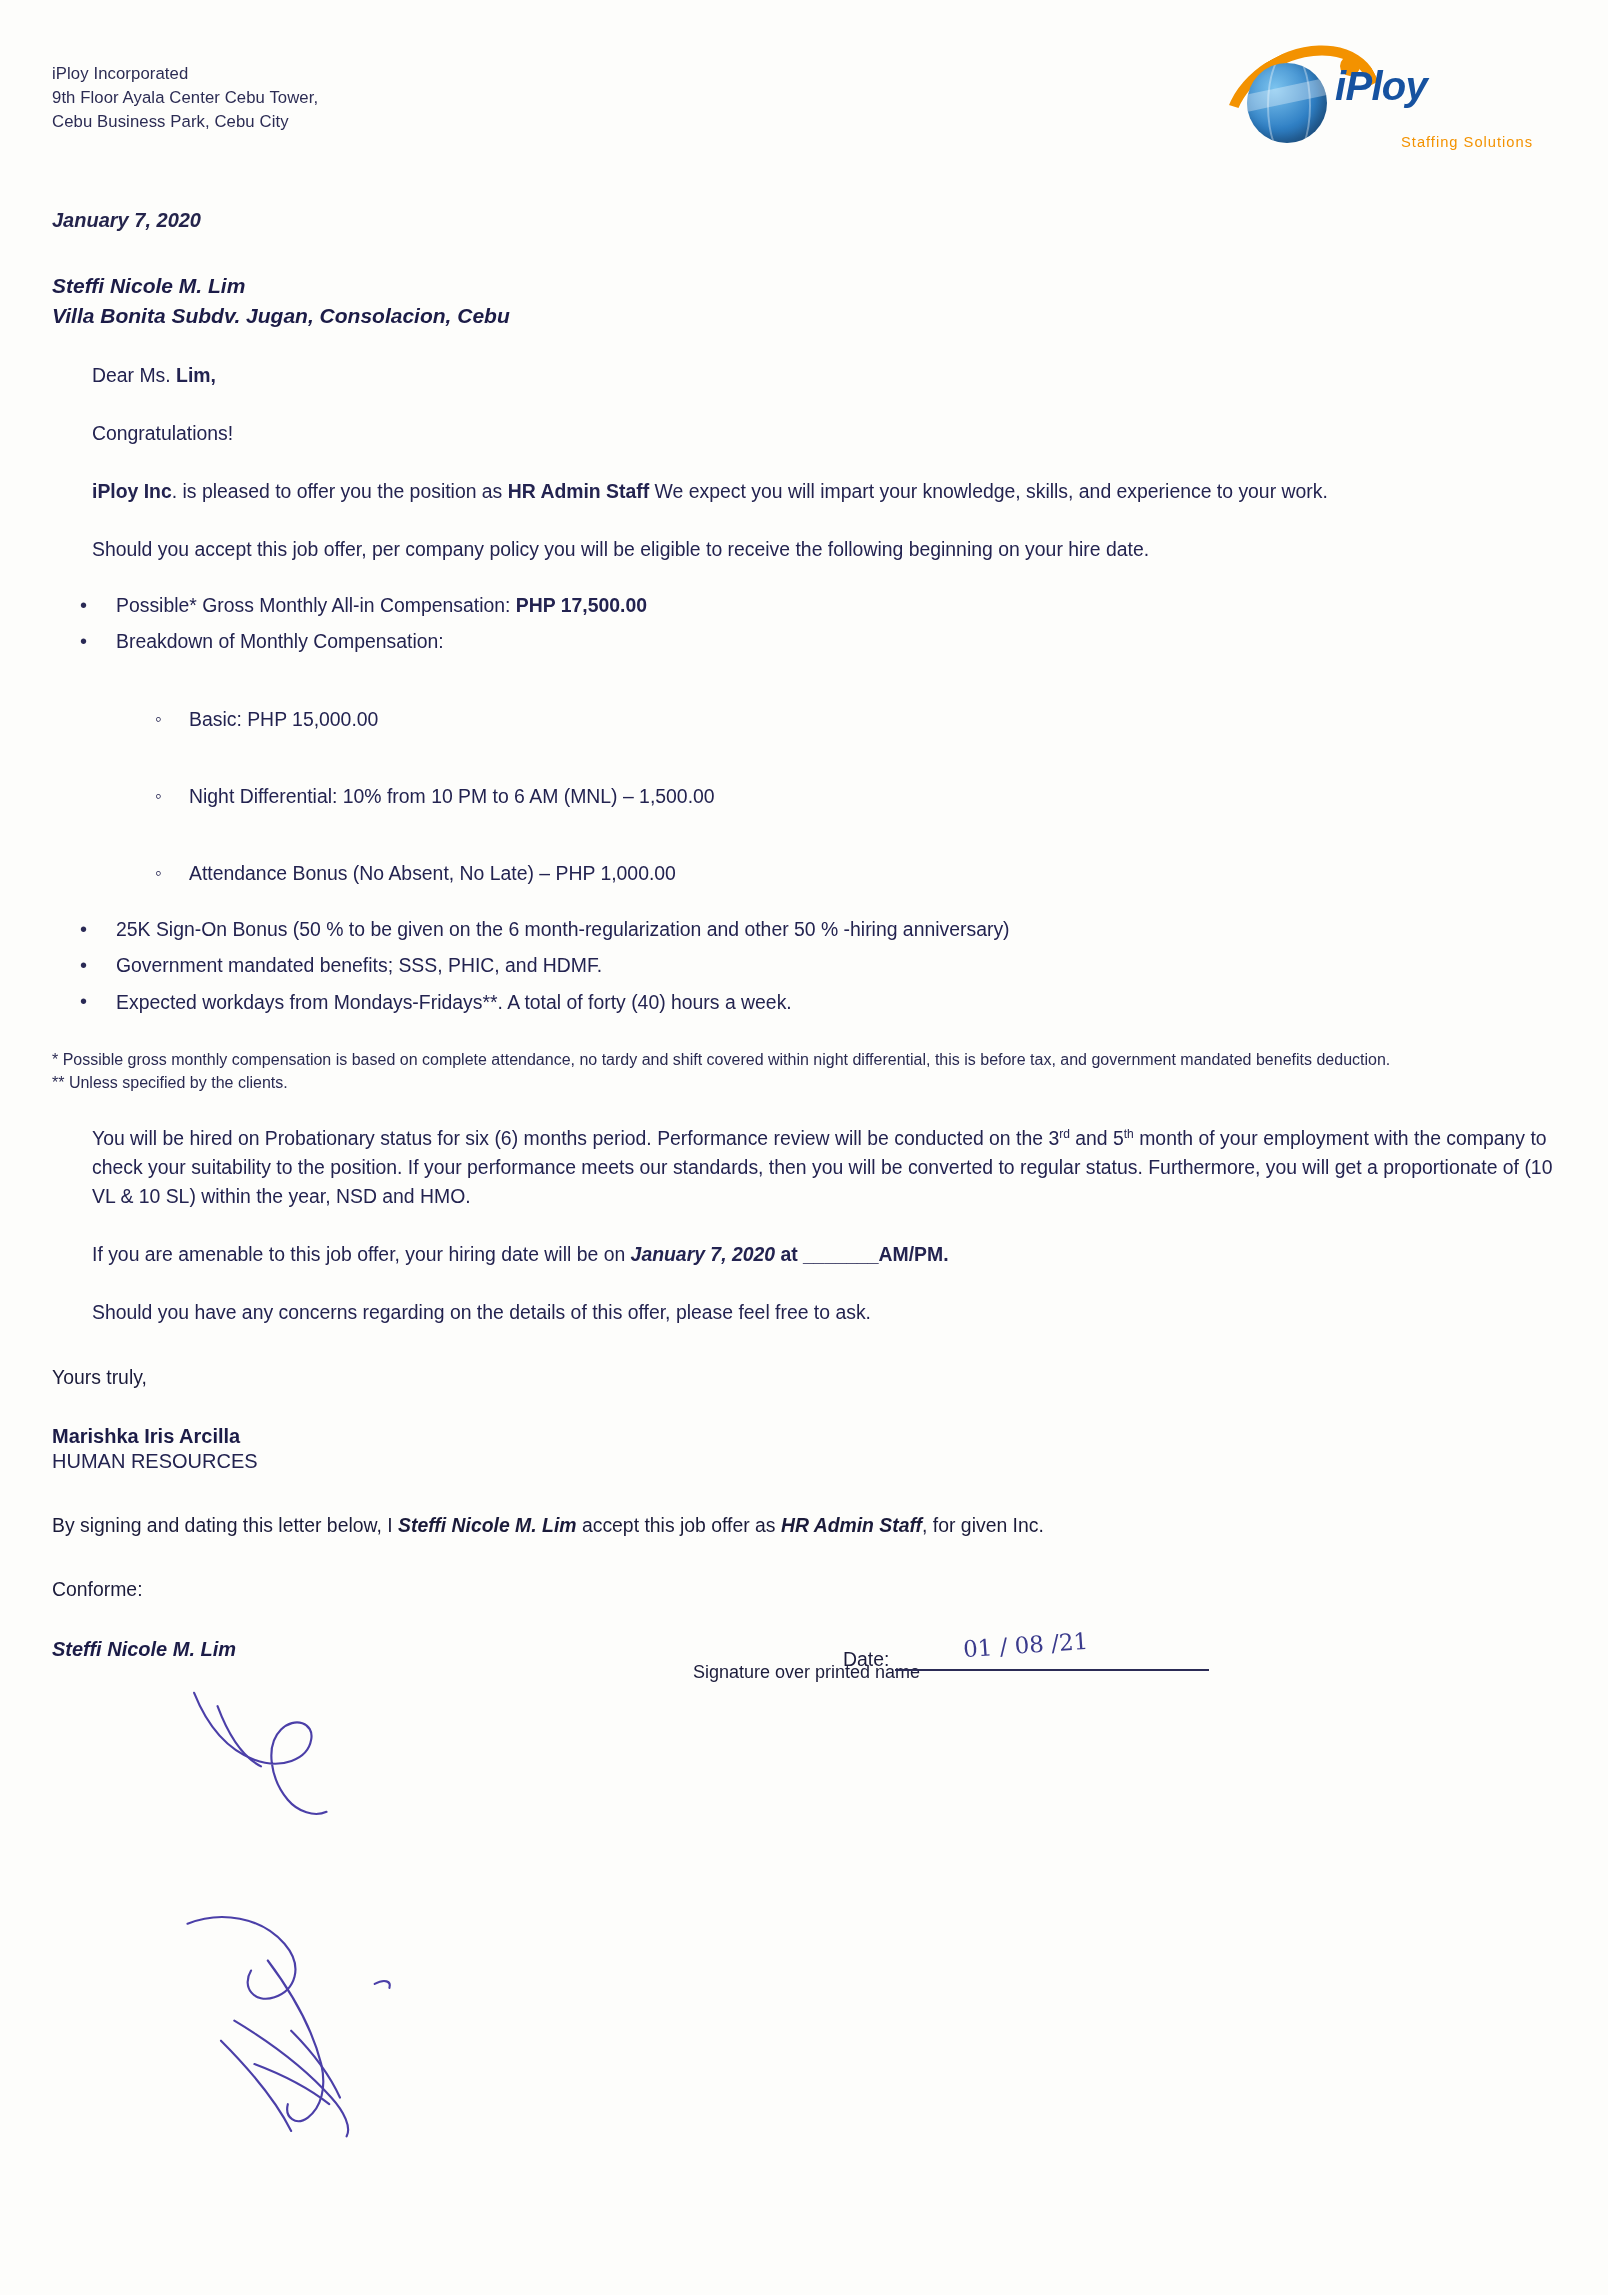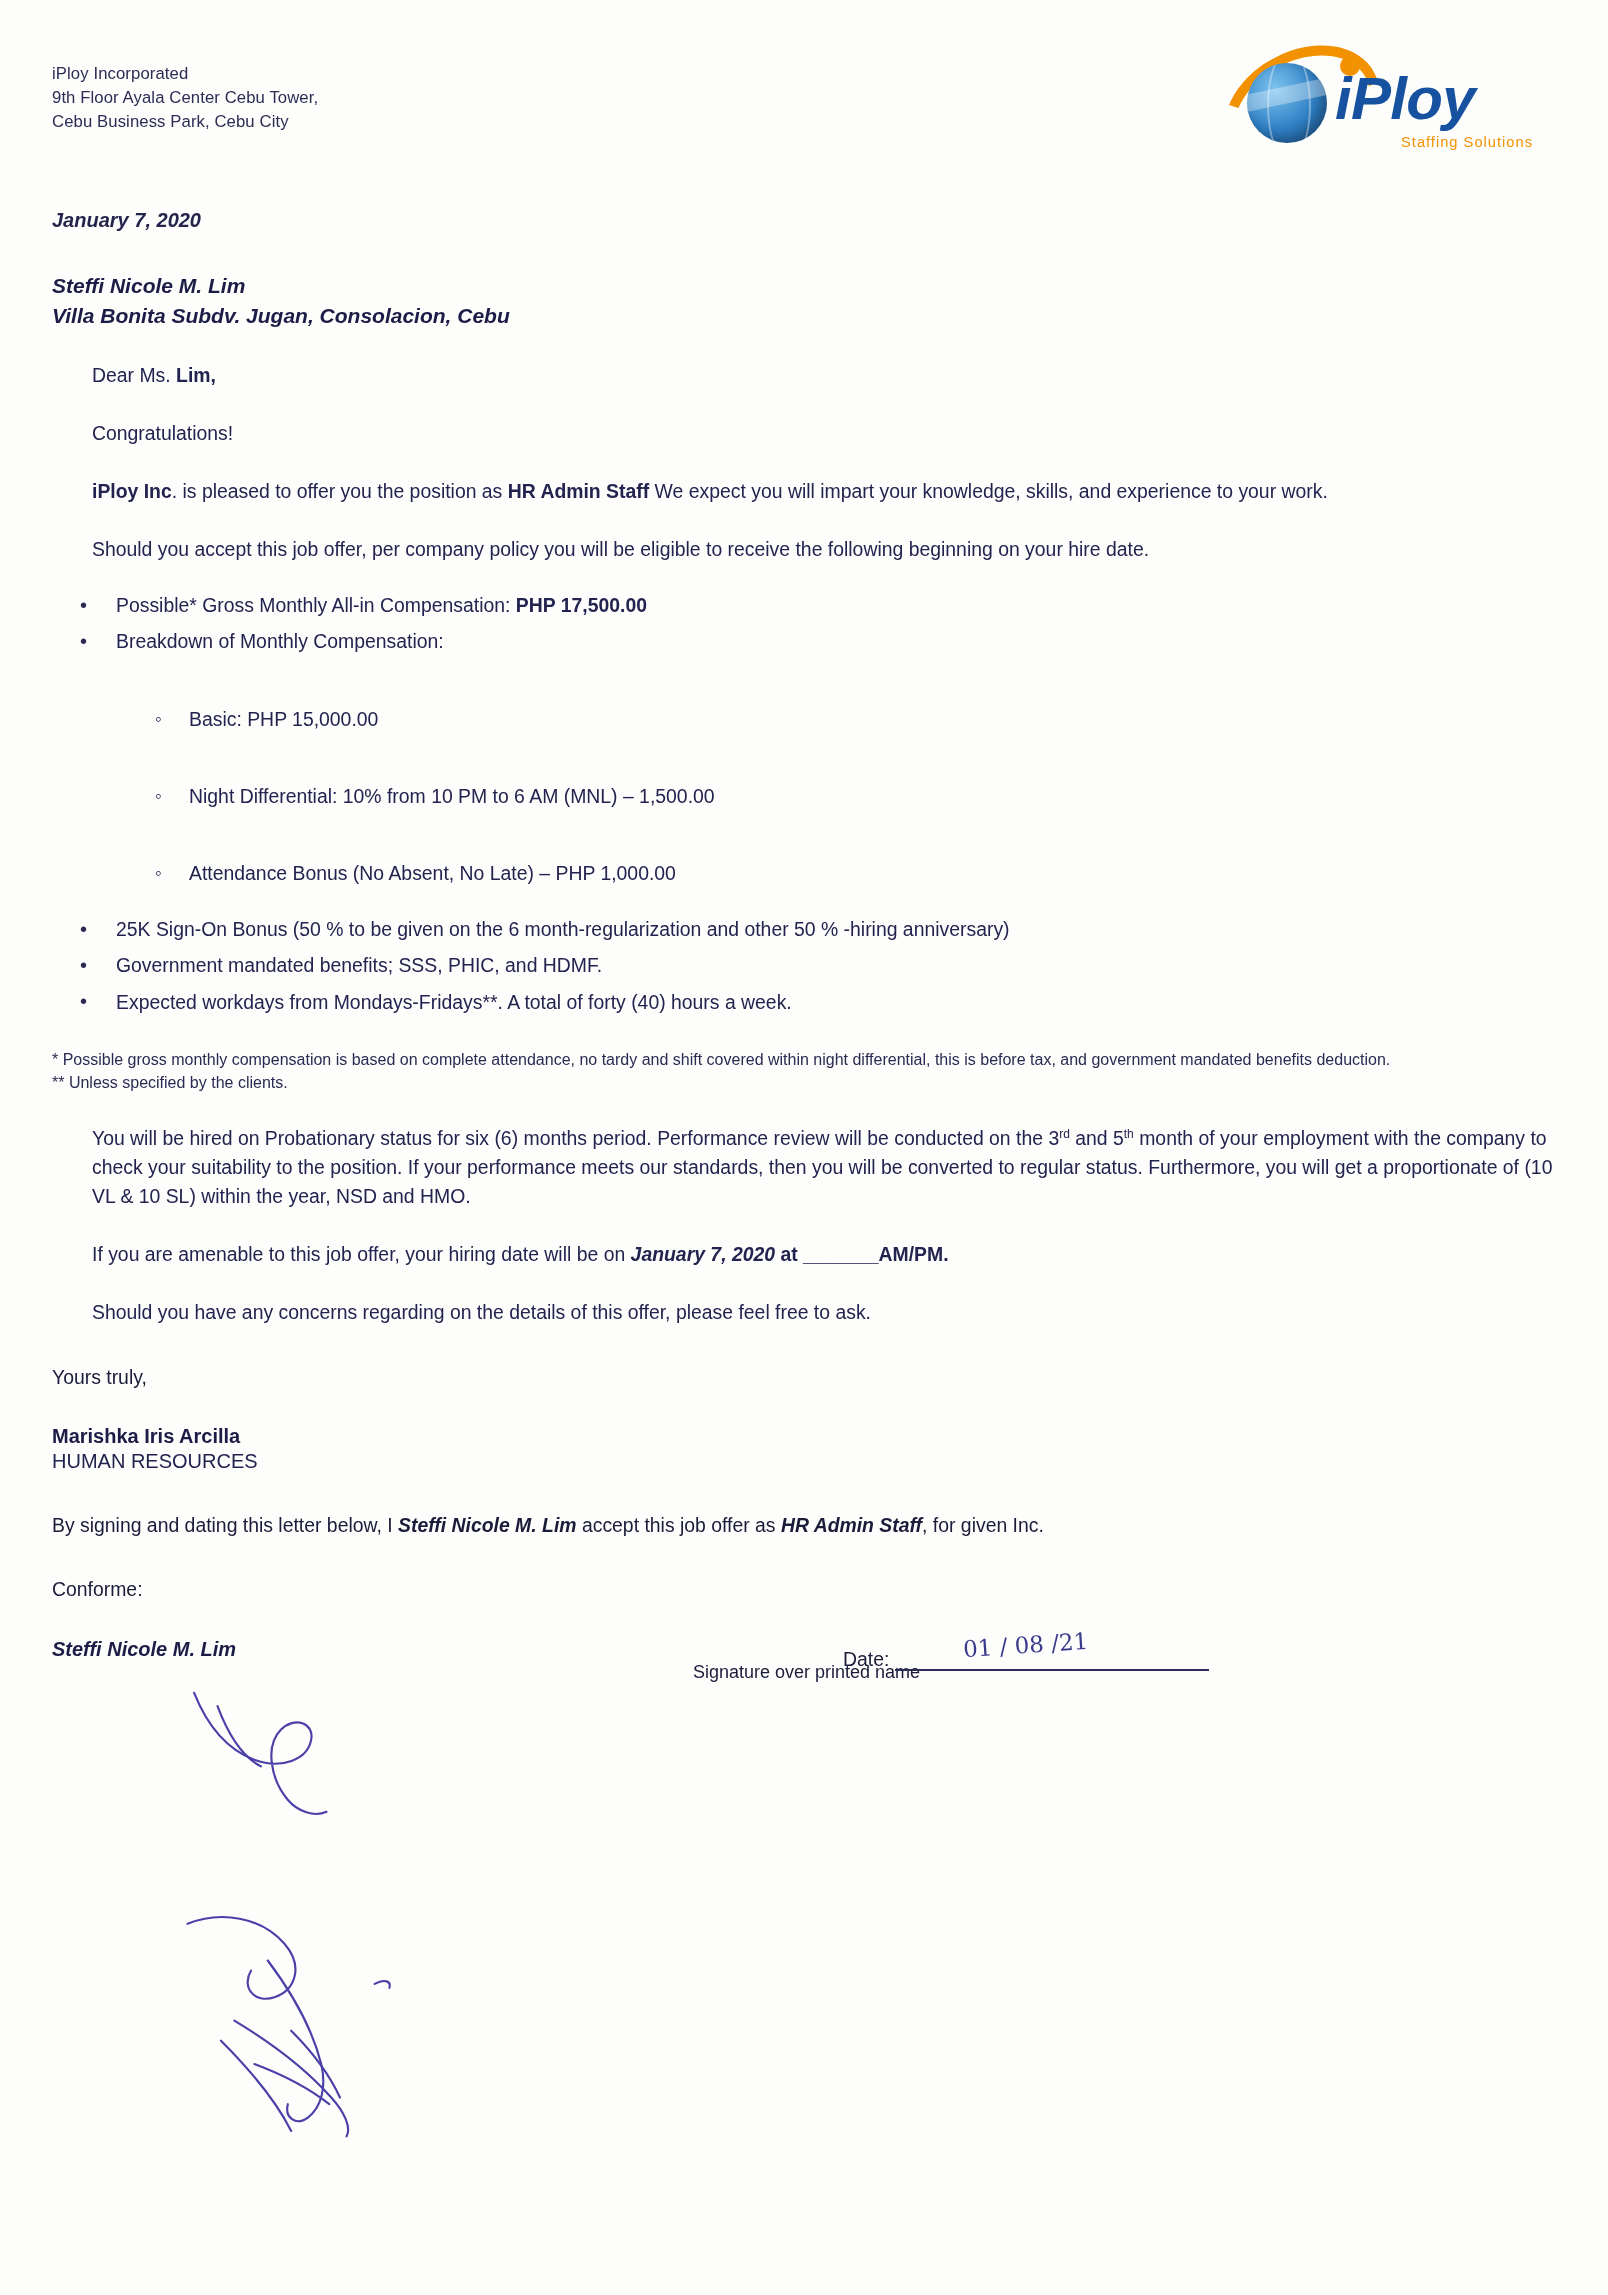--- a/index.html
+++ b/index.html
@@ -96,21 +96,21 @@
     top: 9.4px;
     width: 20px;
     height: 20px;
     border-radius: 50%;
     background: #f39200;
   }
   .logo-text {
     position: absolute;
     left: 215px;
     top: 17.4px;
-    font-size: 60px;
+    font-size: 40px;
     font-weight: bold;
     font-style: italic;
     color: #1652a0;
     letter-spacing: -0.7px;
   }
   .logo-sub {
     position: absolute;
     left: 281px;
     top: 75px;
     font-size: 14.7px;

